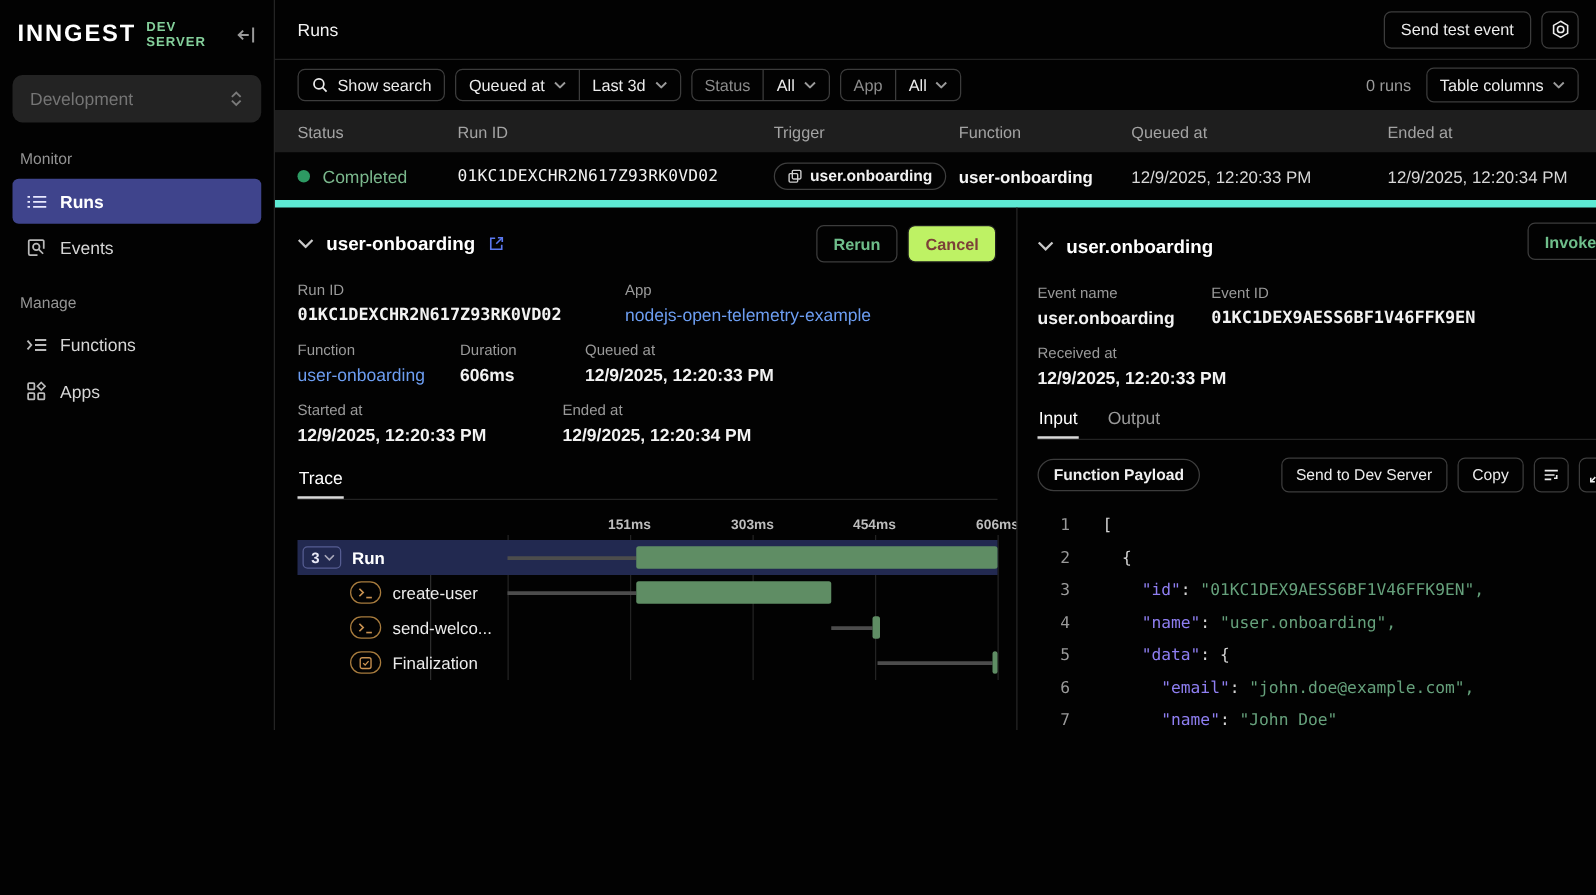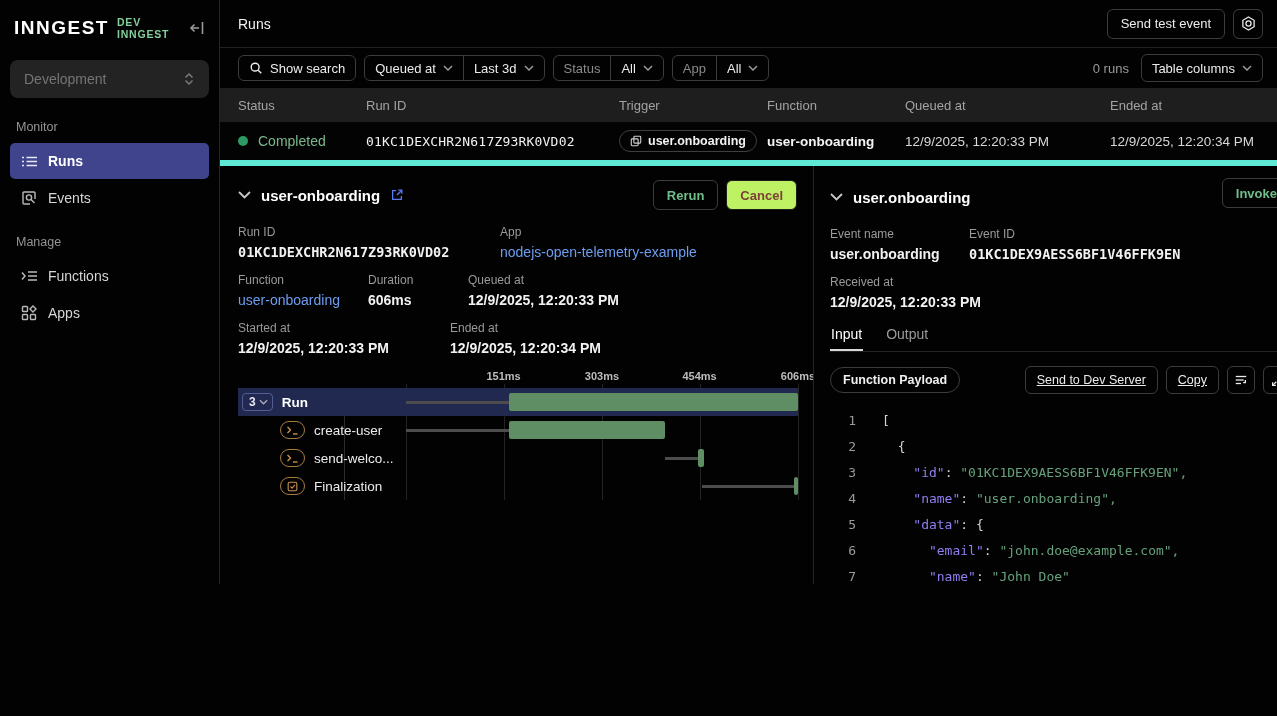--- a/index.html
+++ b/index.html
@@ -95,41 +95,41 @@
   .t-badge .chev { color:#aab; }
   .step-ic { width:25px; height:18px; border:1.5px solid #a87c3e; border-radius:9px; color:#c89150; display:flex; align-items:center; justify-content:center; flex:0 0 25px; }
   .t-track { position:absolute; left:168px; right:0; top:0; bottom:0; }
   .t-queue { position:absolute; top:50%; margin-top:-1.5px; height:3px; background:#4c4c4c; }
   .t-bar { position:absolute; top:50%; margin-top:-9px; height:18px; background:#5f8d64; border-radius:2px; min-width:4px; }
 
   
   .invoke-btn { position:absolute; right:-14px; top:12px; color:#6fbe8b; font-weight:600; }
   .payload-bar { display:flex; align-items:center; margin-top:14px; padding-right:8px; }
   .payload-pill { border:1px solid #3c3c3c; border-radius:999px; padding:5px 12px; font-size:12.5px; color:#f0f0f0; font-weight:600; }
-  .payload-actions { margin-left:auto; display:flex; gap:8px; align-items:flex-end;text-decoration:underline; }
+  .payload-actions { margin-left:auto; display:flex; gap:8px; align-items:flex-end; }
   .sm-btn { height:28px; padding:0 11px; font-size:12.5px; }
   .expand-btn { margin-right:-22px; }
 
   .code { margin-top:14px; font-family:"DejaVu Sans Mono", monospace; font-size:13px; }
   .code-line { display:flex; line-height:26px; white-space:pre; }
   .lineno { width:22px; text-align:right; color:#9a9a9a; flex:0 0 22px; margin-left:4px; }
   .code-text { padding-left:26px; }
   .tk-p { color:#d4d4d4; } .tk-k { color:#8f7ff2; } .tk-s { color:#66a17c; } .tk-n { color:#d08e39; }
 
   svg { display:block; }
 </style>
 </head>
 <body>
 
 <div class="app">
 
   <aside class="sidebar">
     <div class="logo-row">
       <span class="logo">INNGEST</span>
-      <span class="logo-badge">DEV INNGEST</span>
+      <span class="logo-badge">DEV SERVER</span>
       <span class="collapse-btn">
         <svg width="16" height="16" viewBox="0 0 16 16" fill="none" stroke="currentColor" stroke-width="1.6">
             <path d="M13.5 2v12"></path>
             <path d="M2 8h8"></path>
             <path d="M5.5 4.5L2 8l3.5 3.5"></path>
           </svg>
       </span>
     </div>
     <div class="env-select">
       <span>Development</span>
@@ -354,20 +354,23 @@
           <div class="field" style="width:212px;">
             <span class="flabel">Started at</span>
             <span class="fvalue">12/9/2025, 12:20:33 PM</span>
           </div>
           <div class="field">
             <span class="flabel">Ended at</span>
             <span class="fvalue">12/9/2025, 12:20:34 PM</span>
           </div>
         </div>
 
+        <div class="tabs" style="width:560px;">
+          <span class="tab active">Trace</span>
+        </div>
 
         <div class="trace-wrap">
           <div class="t-axis">
               <span style="left: 24.9%;">151ms</span>
               <span style="left: 50%;">303ms</span>
               <span style="left: 74.9%;">454ms</span>
               <span style="left: 100%;">606ms</span>
             </div>
           <div class="t-rows">
             <div class="t-gridlayer">

